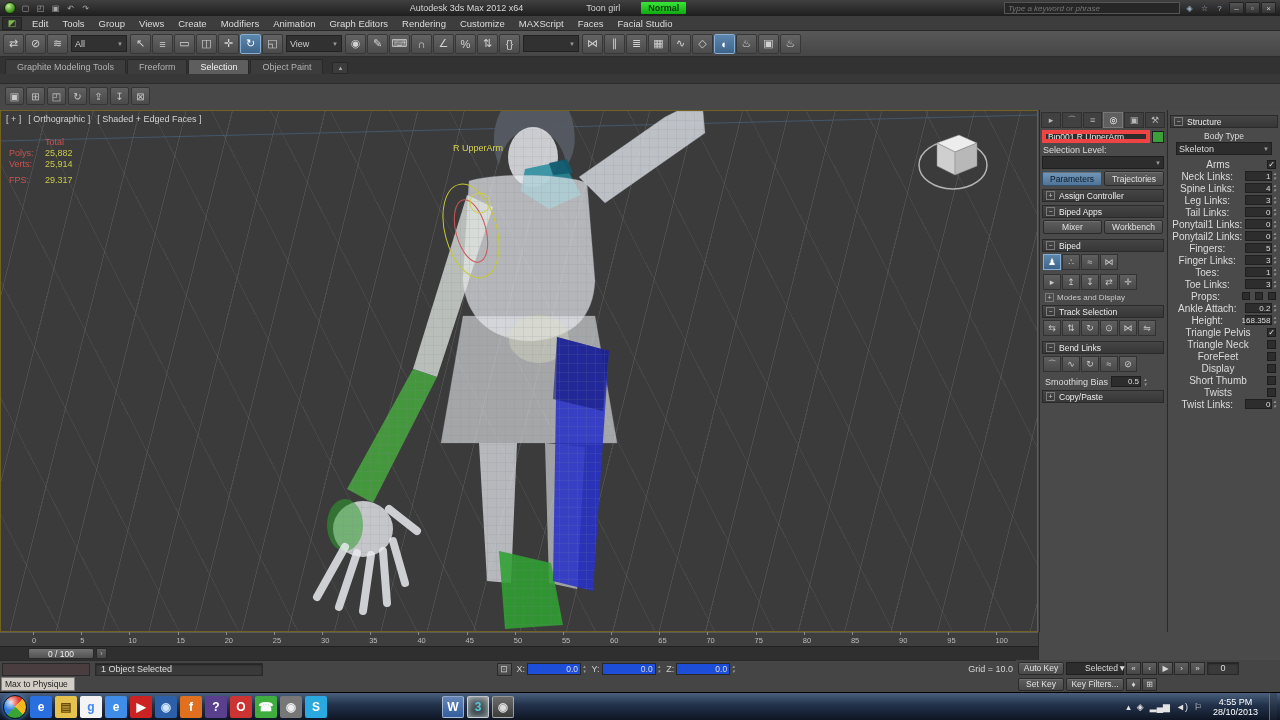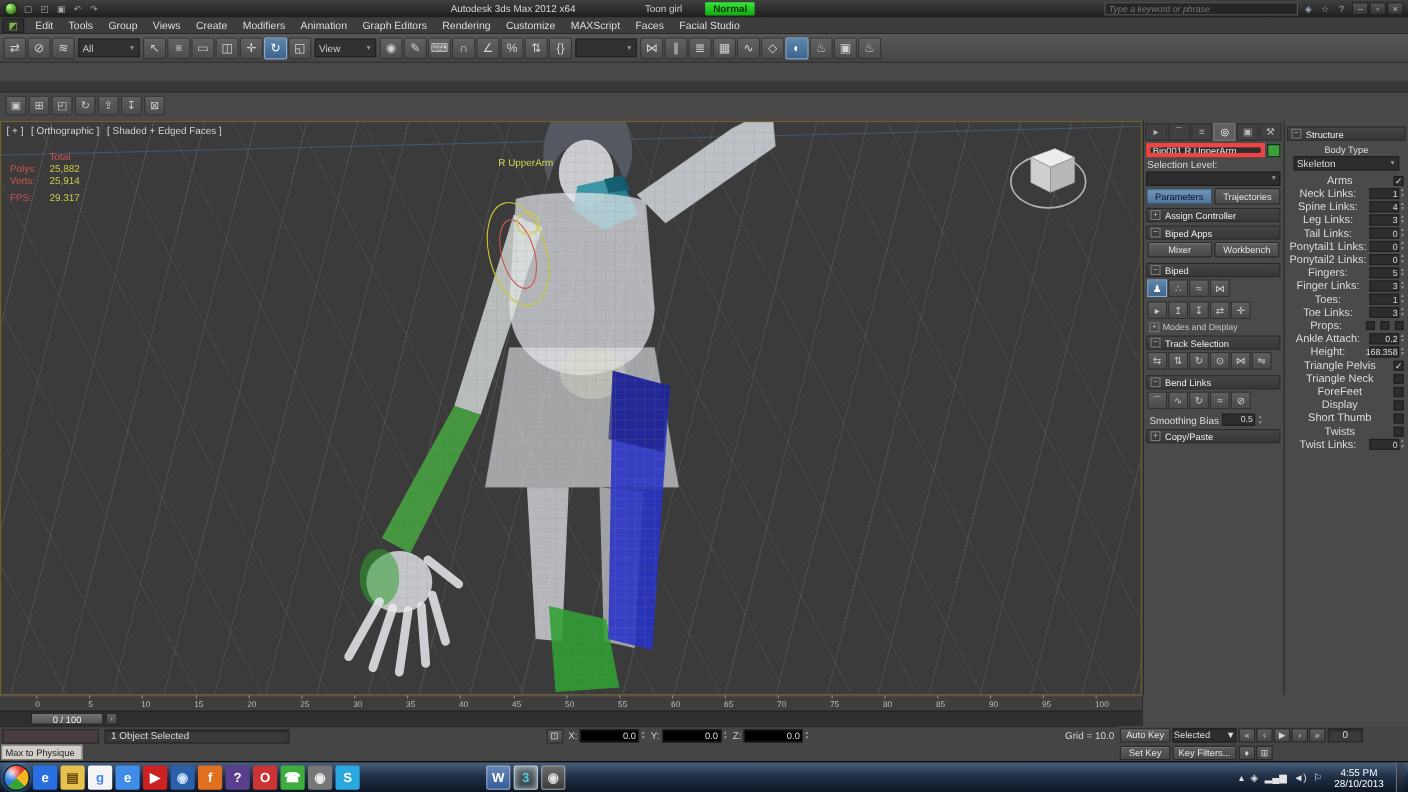--- a/index.html
+++ b/index.html
@@ -151,35 +151,35 @@
   .srow1,.srow2{position:absolute;left:0;width:1015px;height:16px;display:flex;align-items:center;gap:5px;padding:0 2px}
   .srow1{top:0}.srow2{top:16px}
   .listener{width:88px;height:13px;background:#4a3d3f;border:1px solid #292929}
   .sunken{background:#3a3a3a;border:1px solid #292929;box-shadow:inset 0 1px 2px rgba(0,0,0,.45);
     height:13px;display:flex;align-items:center;padding:0 5px;font-size:9px;color:#dcdcdc}
   .obj-sel{width:168px}
   .lock-btn{width:15px;height:13px;display:flex;align-items:center;justify-content:center;
     background:linear-gradient(#5e5e5e,#474747);border:1px solid #2a2a2a;color:#ccc;font-size:9px}
   .coord{display:flex;align-items:center;gap:2px}
   .coord .clab{color:#cfcfcf;font-size:9px}
-  .coord .cfield{width:54px;height:12px;background:#000000;border:1px solid #272727;color:#ddd;
+  .coord .cfield{width:54px;height:12px;background:#1d4ed8;border:1px solid #272727;color:#ddd;
     font-size:8.5px;display:flex;align-items:center;justify-content:flex-end;padding:0 2px}
   .grid-text{color:#d6d6d6;font-size:9px}
   .prompt-text{color:#dedede;font-size:9px}
   .time-tag{color:#d0d0d0;font-size:9px}
   #mini-window{position:absolute;left:1px;top:677px;width:74px;height:14px;background:#d2cec6;
     border:1px solid #7e7e7e;color:#1c1c1c;font-size:8.5px;display:flex;align-items:center;
     padding:0 3px;z-index:5;white-space:nowrap;overflow:hidden}
 
   
   #animctl{position:absolute;left:1016px;top:660px;width:264px;height:32px;background:#454545}
   .arow{display:flex;align-items:center;gap:2px;height:16px;padding:0 2px}
   .ak-btn{width:46px;height:13px}
   .sel-dd{width:58px;height:13px;background:#2d2d2d;border:1px solid #1f1f1f;display:flex;
-    align-items:center;justify-content:space-between;padding:0 0;color:#ddd;font-size:8.5px}
+    align-items:center;justify-content:space-between;padding:0 18px;color:#ddd;font-size:8.5px}
   .tr-btn{width:15px;height:13px;display:flex;align-items:center;justify-content:center;
     background:linear-gradient(#5e5e5e,#474747);border:1px solid #282828;color:#d6d6d6;font-size:8px}
   .frame-field{width:32px;justify-content:center}
 
   
   #taskbar{position:absolute;left:0;top:692px;width:1280px;height:28px;
     background:linear-gradient(#49607c,#22314a 45%,#0e1624);border-top:1px solid #000;
     display:flex;align-items:center;gap:3px;padding:0 3px}
   .orb{width:24px;height:24px;border-radius:50%;border:1px solid #0a1828;
     background:radial-gradient(circle at 32% 28%,rgba(255,255,255,.85),rgba(255,255,255,0) 38%),
@@ -408,20 +408,30 @@
         <span class="ic">▣</span>
 
       </div>
 
       <div class="titem">
         <span class="ic">♨</span>
 
       </div>
     </div>
 
+  <div id="ribbon">
+    <span style="display:flex;gap:1px;align-items:flex-end">
+
+    <span class="rtab">Graphite Modeling Tools</span>
+        <span class="rtab">Freeform</span>
+        <span class="rtab active">Selection</span>
+        <span class="rtab">Object Paint</span>
+      </span>
+    <span class="rib-min">▴</span>
+  </div>
   <div id="ribbon-body"></div>
 
   <div id="minibar">
 
   <span class="mic">▣</span>
       <span class="mic">⊞</span>
       <span class="mic">◰</span>
       <span class="mic">↻</span>
       <span class="mic">⇪</span>
       <span class="mic">↧</span>

